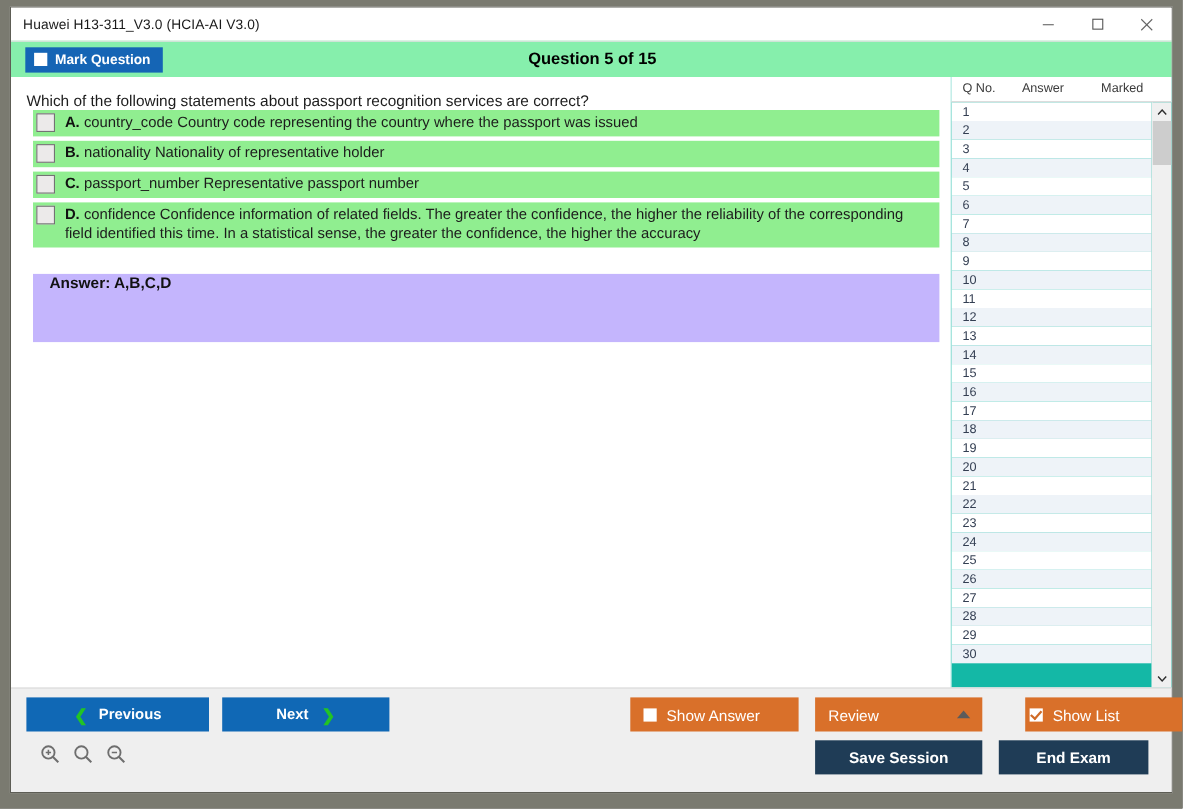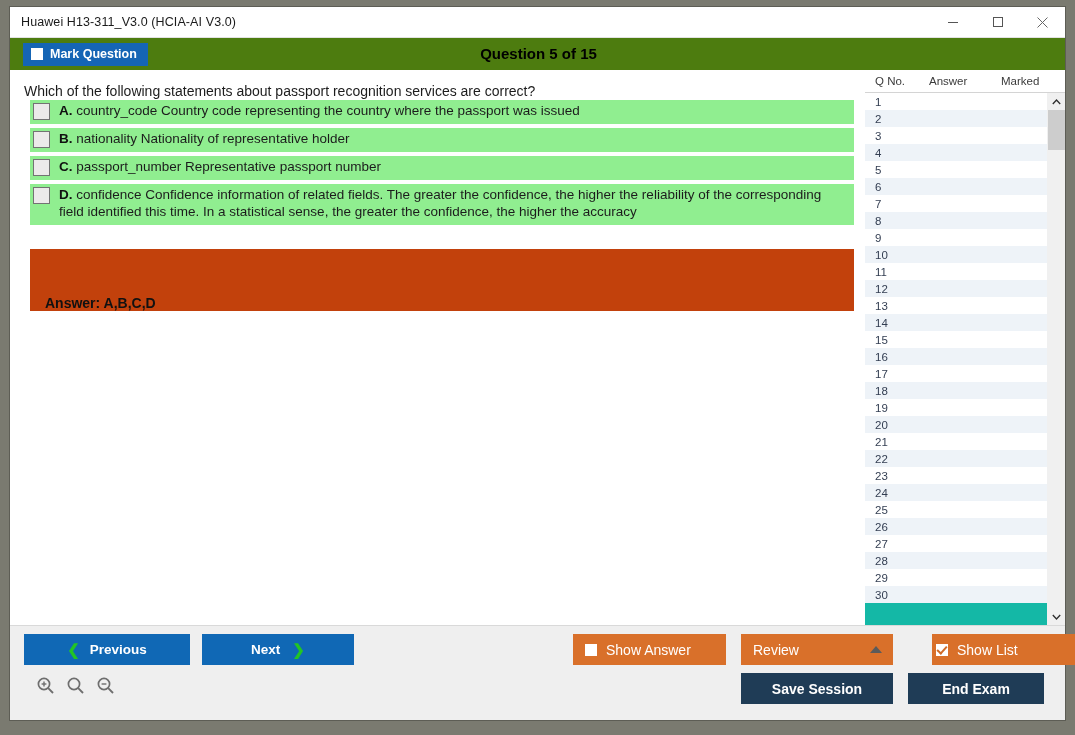--- a/index.html
+++ b/index.html
@@ -56,21 +56,21 @@
     display: flex;
     align-items: center;
     justify-content: center;
     color: #5a5a5a;
   }
   .win-btn svg { display: block; }
 
   
   .headerbar {
     height: 32px;
-    background: #4d7c0f;
+    background: #86efac;
     display: flex;
     align-items: center;
     position: relative;
     flex: 0 0 auto;
     border-top: 1px solid #e2e2e2;
   }
   .mark-btn {
     margin-left: 13px;
     background: #1565b5;
     color: #ffffff;
@@ -172,24 +172,24 @@
     font-size: 13.5px;
     color: #1c1c1c;
     margin-left: 9px;
     padding: 2px 30px 4px 0;
     line-height: 1.32;
   }
   .opt-text b { font-weight: bold; color: #111; }
 
   .answer-box {
     margin: 24px 10px 0 20px;
-    background: #c2410c;
+    background: #c4b5fd;
     min-height: 62px;
     display: flex;
-    align-items: flex-end;
+    align-items: flex-start;
     padding: 0 0 0 15px;
     box-sizing: border-box;
   }
   .answer-text {
     font-size: 14px;
     font-weight: bold;
     color: #111111;
   }
 
   

